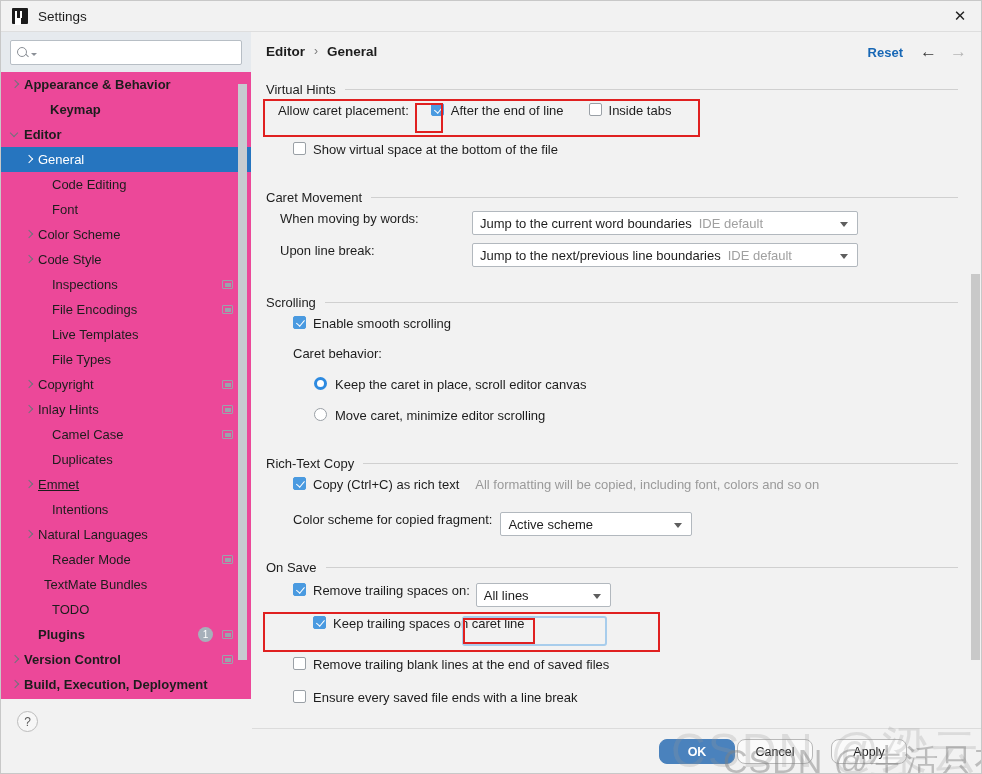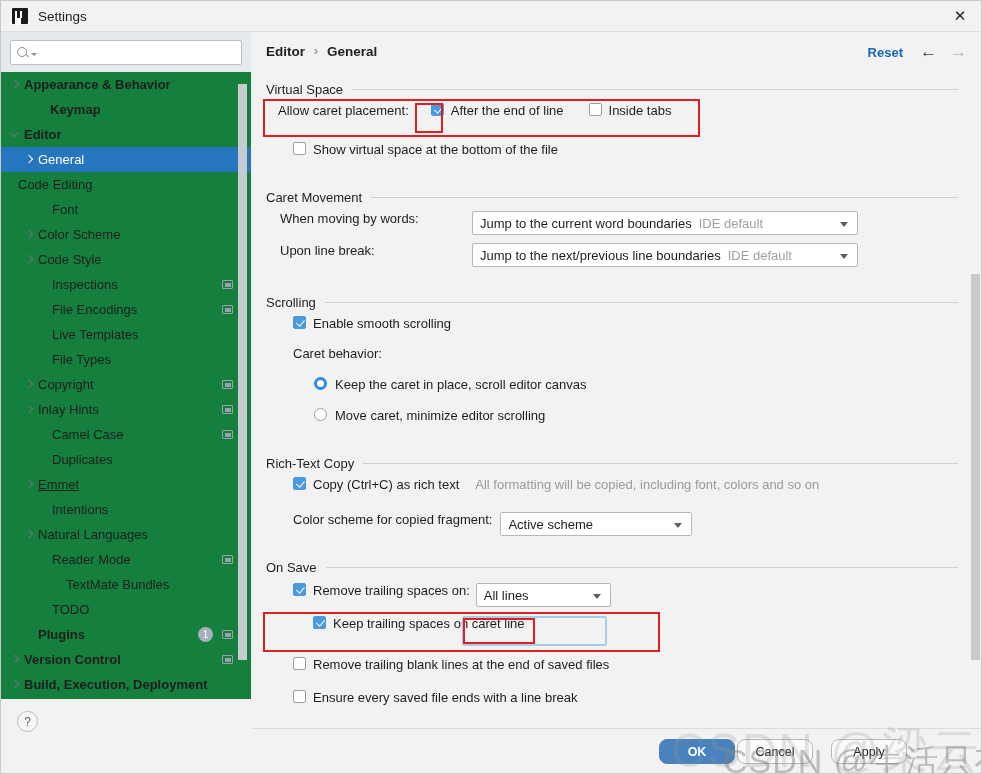--- a/index.html
+++ b/index.html
@@ -54,21 +54,21 @@
     position: absolute; right: 0; top: 0;
     width: 46px; height: 30px;
     display: flex; align-items: center; justify-content: center;
     font-size: 15px; color: #222; cursor: default;
   }
 
   
   .sidebar {
     position: absolute; left: 0; top: 31px;
     width: 250px; height: 712px;
-    background: #15803d;
+    background: #ec4899;
     overflow: hidden;
   }
   .search-wrap {
     padding: 8px 9px 7px 9px;
     background: #e6eaee;
   }
   .search-box {
     height: 25px;
     background: #fff;
     border: 1px solid #b7bec5;
@@ -400,21 +400,21 @@
           <span class="tree-label bold">Editor</span>
           <span class="spacer"></span>
         </div>
         <div class="tree-row selected" style="padding-left: 20px;">
           <span class="arrow-slot">
             <span class="chev"></span>
           </span>
           <span class="tree-label">General</span>
           <span class="spacer"></span>
         </div>
-        <div class="tree-row" style="">
+        <div class="tree-row" style="padding-left: 34px;">
           <span class="arrow-slot"></span>
           <span class="tree-label">Code Editing</span>
           <span class="spacer"></span>
         </div>
         <div class="tree-row" style="padding-left: 34px;">
           <span class="arrow-slot"></span>
           <span class="tree-label">Font</span>
           <span class="spacer"></span>
         </div>
         <div class="tree-row" style="padding-left: 20px;">
@@ -498,21 +498,21 @@
           </span>
           <span class="tree-label">Natural Languages</span>
           <span class="spacer"></span>
         </div>
         <div class="tree-row" style="padding-left: 34px;">
           <span class="arrow-slot"></span>
           <span class="tree-label">Reader Mode</span>
           <span class="spacer"></span>
           <span class="win-icon"></span>
         </div>
-        <div class="tree-row" style="padding-left: 48px;">
+        <div class="tree-row" style="padding-left: 26px;">
           <span class="arrow-slot"></span>
           <span class="tree-label">TextMate Bundles</span>
           <span class="spacer"></span>
         </div>
         <div class="tree-row" style="padding-left: 34px;">
           <span class="arrow-slot"></span>
           <span class="tree-label">TODO</span>
           <span class="spacer"></span>
         </div>
         <div class="tree-row" style="padding-left: 20px;">
@@ -554,21 +554,21 @@
       <span class="crumb-sep">›</span>
       <span class="crumb">General</span>
       <span class="reset-link">Reset</span>
       <span class="nav-arrow nav-back">←</span>
       <span class="nav-arrow nav-fwd">→</span>
     </div>
 
     <div class="content">
 
       <div class="sect-head">
-        <span class="sect-title">Virtual Space</span>
+        <span class="sect-title">Virtual Hints</span>
         <span class="sect-rule"></span>
       </div>
 
       <div class="row" style="height:34px;padding-left:12px;">
         <span class="lbl">Allow caret placement:</span>
         <span class="cb checked" style="margin-left:22px;"></span>
         <span class="lbl" style="margin-left:7px;">After the end of line</span>
         <span class="cb" style="margin-left:25px;"></span>
         <span class="lbl" style="margin-left:7px;">Inside tabs</span>
       </div>

